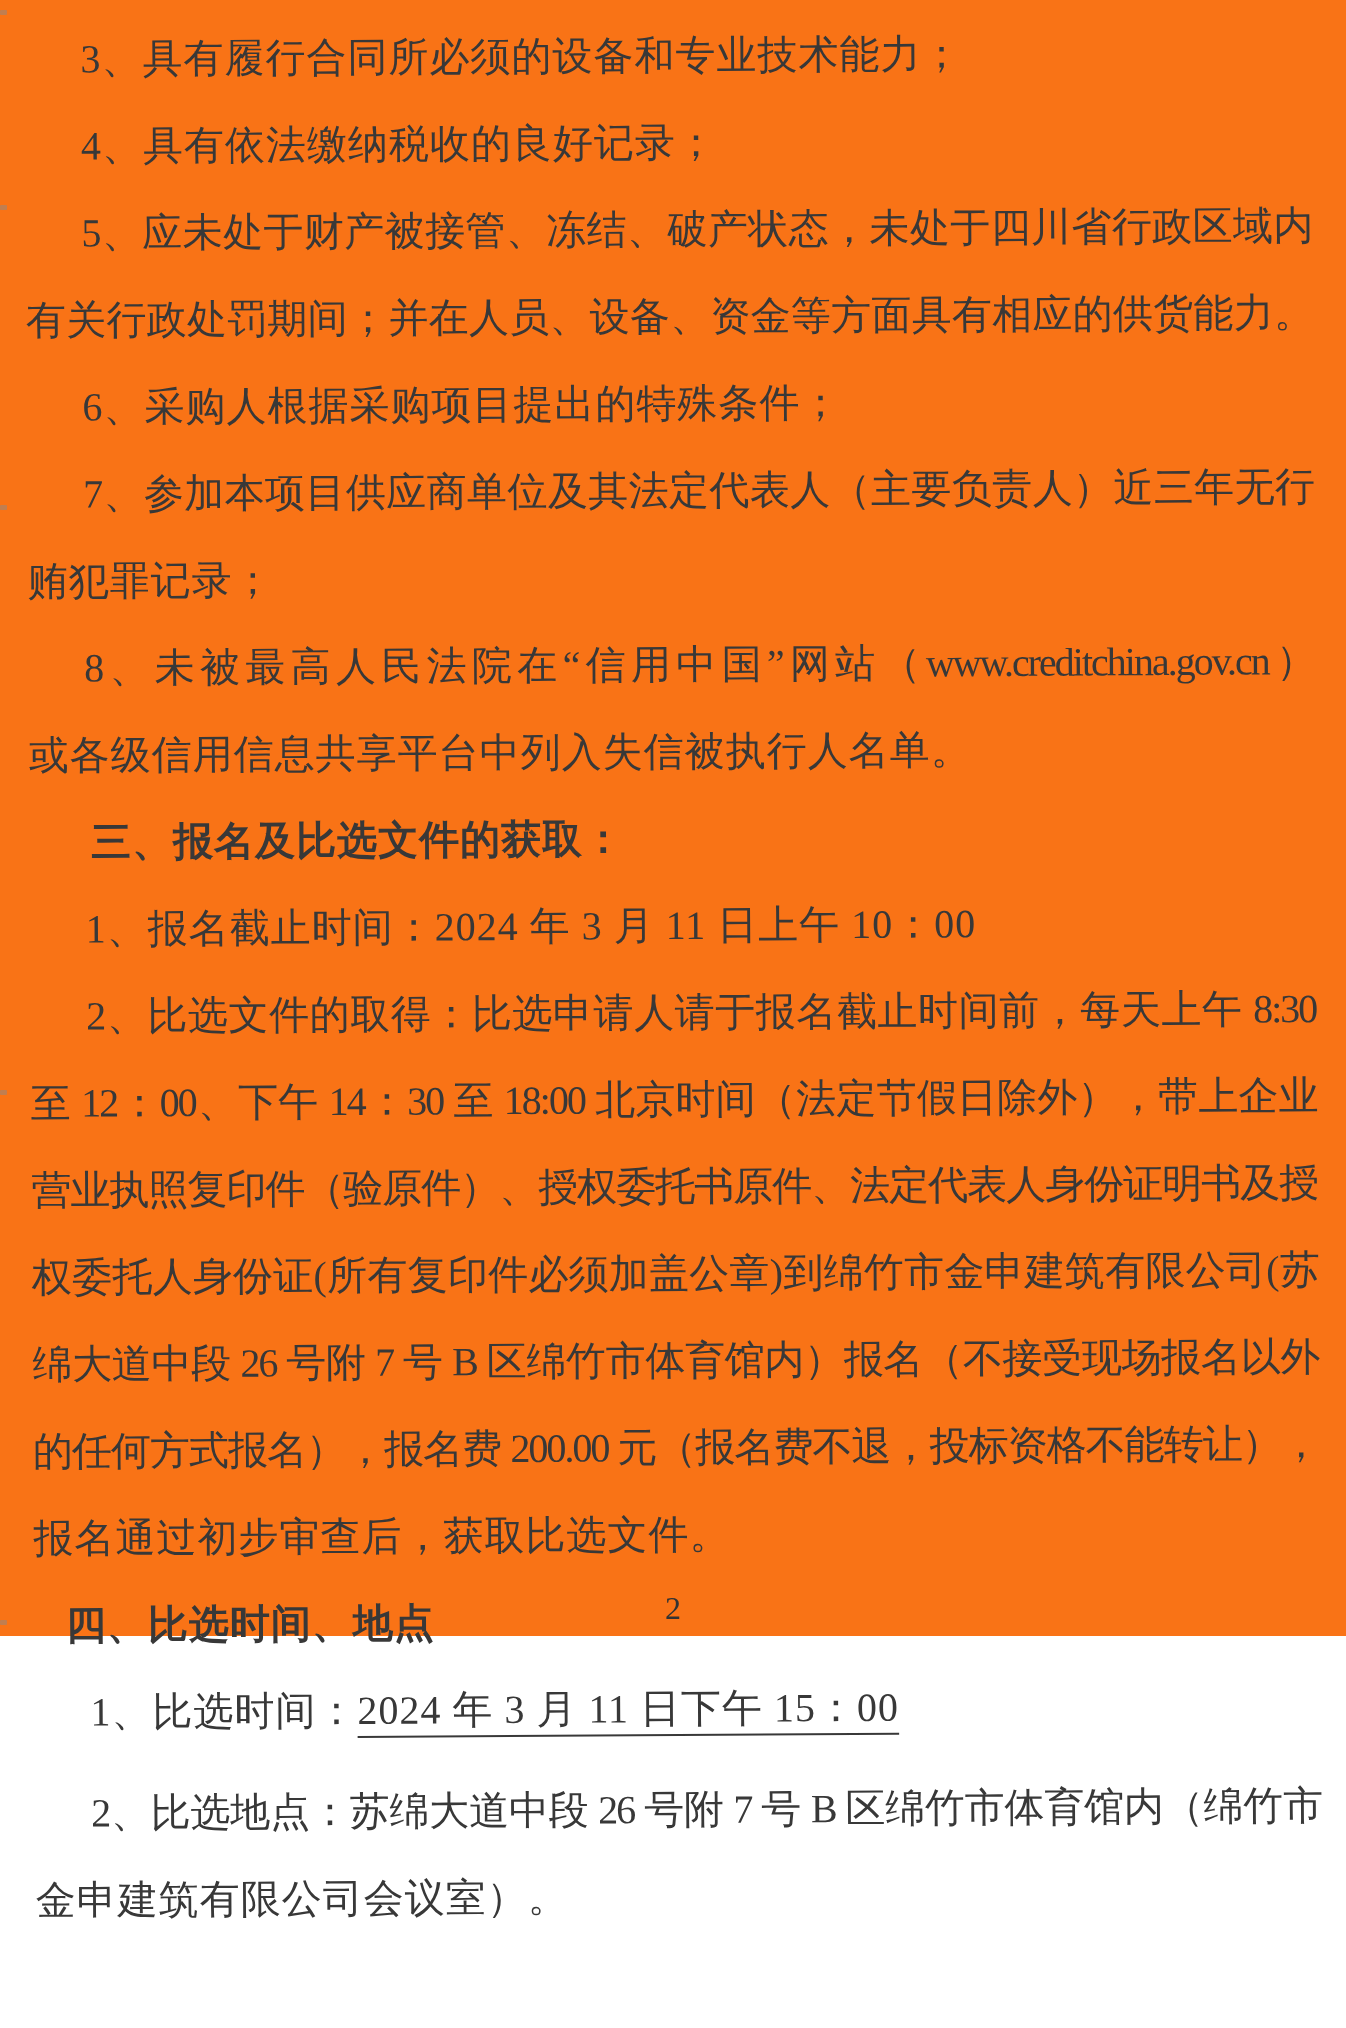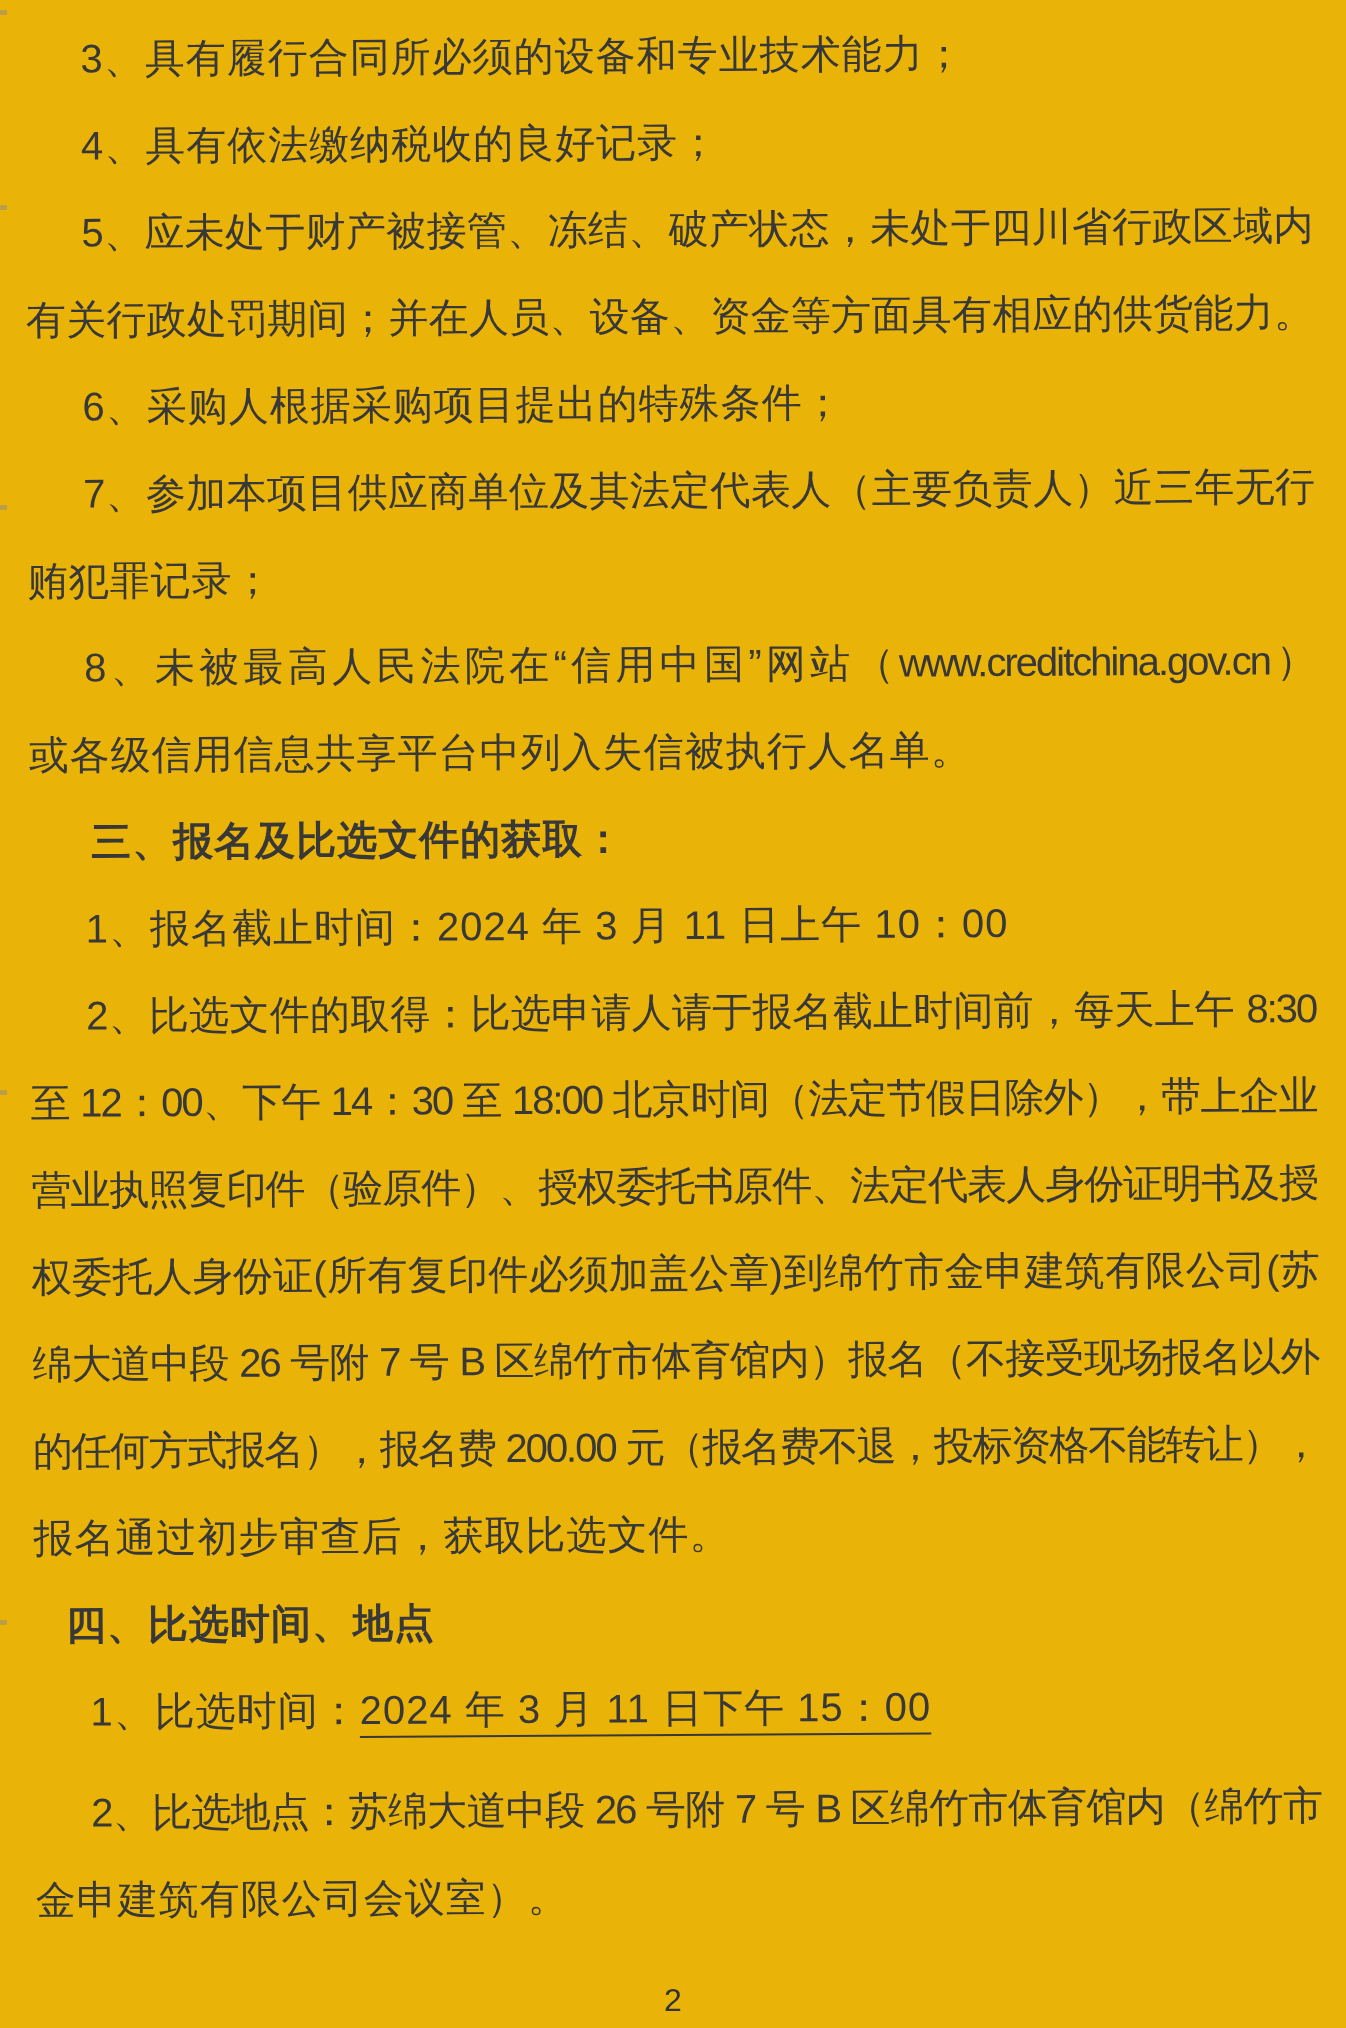--- a/index.html
+++ b/index.html
@@ -3,24 +3,24 @@
 <meta charset="utf-8">
 <style>
   html,body{
     margin:0;padding:0;
     width:1346px;height:2028px;
     overflow:hidden;
     background:#ffffff;
   }
   .sheet{
     position:relative;
-    width:1346px;height:2028px;
-    background:#eab308;
+    width:1346px;height:1636px;
+    background:#f97316;
     color:#383838;
-    font-family:Liberation Sans, sans-serif;
+    font-family:Liberation Serif, serif;
     font-size:40px;
   }
   .content{
     position:absolute;
     left:30px;right:30px;top:12px;
     transform:rotate(-0.35deg);
     transform-origin:50% 50%;
   }
   .line{
     height:87px;

